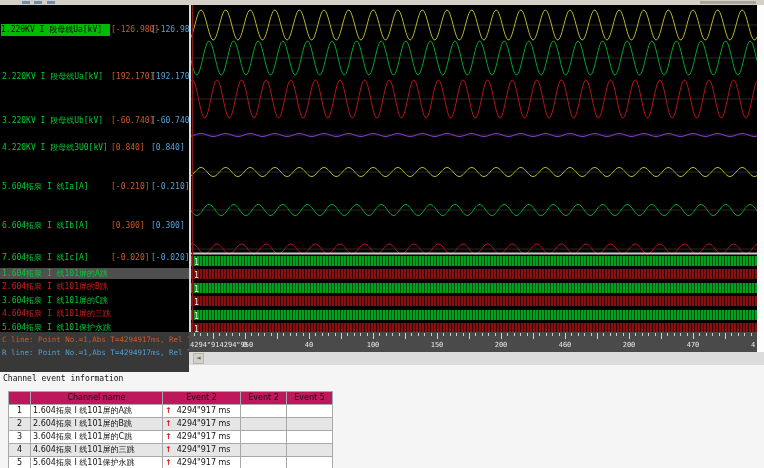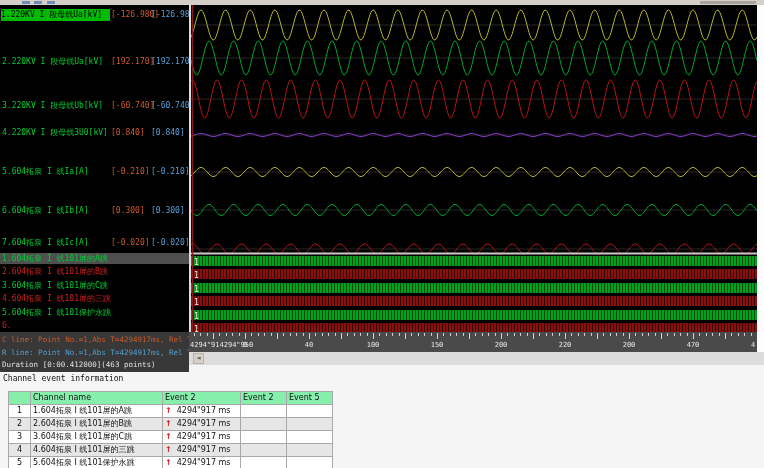--- a/index.html
+++ b/index.html
@@ -4,21 +4,21 @@
 <style>
   html,body{margin:0;padding:0;background:#fff}
   #app{position:relative;width:764px;height:468px;background:#fdfdfd;overflow:hidden;
        font-family:"DejaVu Sans Mono",monospace;-webkit-font-smoothing:none}
   
   .toolbar{position:absolute;left:0;top:0;width:764px;height:5px;background:#d4d0c8}
   .tb-ic{position:absolute;top:1px;width:8px;height:3px;background:#6f8cb4}
   .tb-ic.g{background:#a8a49c}
   
   .mainblack{position:absolute;left:0;top:5px;width:757px;height:327px;background:#000}
-  .labelpanel{position:absolute;left:0;top:0;width:189px;height:327px;overflow:hidden}
+  .labelpanel{position:absolute;left:0;top:15px;width:189px;height:327px;overflow:hidden}
   .a-row{position:absolute;left:0;width:189px;height:12px;font-size:8px;white-space:nowrap}
   .a-row .name{position:absolute;left:2px;top:0;color:#00cc33}
   .a-row.sel .name{left:1px;background:#00bb00;color:#000;width:109px;height:12px;line-height:12px}
   .a-row .v1{position:absolute;left:111px;top:1px;color:#cc5a28}
   .a-row .v2{position:absolute;left:151px;top:1px;color:#55a0d8}
   .d-row{position:absolute;left:0;width:189px;height:11px;font-size:8px;line-height:11px;white-space:nowrap;overflow:hidden}
   .d-row.sel{background:#4f4f4f}
   .d-row .name{margin-left:2px}
   .vsep{position:absolute;left:189px;top:0;width:2px;height:327px;background:#dcdcdc}
   #wavesvg{position:absolute;left:191px;top:0}
@@ -37,21 +37,21 @@
   .scrollstrip{position:absolute;left:188px;top:352px;width:576px;height:13px;background:#dcdcdc;z-index:3}
   .scrollbtn{position:absolute;left:5px;top:1px;width:11px;height:11px;background:#d4d0c8;border:1px solid #b8b4ac;
              box-sizing:border-box;color:#666;font-size:7px;line-height:9px;text-align:center;cursor:default}
   
   .bottompanel{position:absolute;left:0;top:365px;width:764px;height:103px;background:#f5f5f5;overflow:hidden}
   .bp-title{position:absolute;left:3px;top:9px;font-size:8px;color:#111}
   #eventtable{position:absolute;left:8px;top:26px;border-collapse:collapse;background:#fff;
               font-family:"DejaVu Sans",sans-serif;font-size:8px;color:#111;border:1px solid #707070}
   #eventtable th,#eventtable td{border:1px solid #a8a8a8;padding:0 2px;height:12px;line-height:12px;
               white-space:nowrap;overflow:hidden;font-weight:normal}
-  #eventtable thead th{text-align:left;background:#86efac}
+  #eventtable thead th{text-align:center;background:#be185d}
   #eventtable tbody tr:nth-child(even){background:#e6e6e6}
   .td-num{text-align:center}
   .td-e1{padding-left:8px}
   .arrow{color:#e01010;font-weight:bold;margin-right:5px}
 </style>
 </head>
 <body>
 
 <div id="app">
 
@@ -161,21 +161,20 @@
         <text x="3" y="313.5" fill="#efefef" font-size="8" font-family="DejaVu Sans Mono, monospace">1</text>
         <rect x="0" y="318" width="566" height="10" fill="url(#h5)"></rect>
         <text x="3" y="326.5" fill="#efefef" font-size="8" font-family="DejaVu Sans Mono, monospace">1</text>
         <line x1="1.5" y1="0" x2="1.5" y2="327" stroke="#8b1a1a" stroke-width="1.5"></line>
       </svg>
   </div>
 
   <div class="statusbox">
     <div class="cline">C line: Point No.=1,Abs T=4294917ms,  Rel T=4294917ms</div>
     <div class="rline">R line: Point No.=1,Abs T=4294917ms,  Rel T=4294917ms</div>
-    <div class="dur">Duration [0:00.412000](463 points)</div>
   </div>
 
   <div class="ruler" id="ruler">
     <div class="ruler-left">4294"914294"950</div>
   <div class="tick short" style="left: 5.8px;"></div>
       <div class="tick short" style="left: 12.2px;"></div>
       <div class="tick short" style="left: 18.6px;"></div>
       <div class="tick tall" style="left: 25px;"></div>
       <div class="tick short" style="left: 31.4px;"></div>
       <div class="tick short" style="left: 37.8px;"></div>
@@ -259,21 +258,21 @@
       <div class="tick tall" style="left: 537px;"></div>
       <div class="tick short" style="left: 543.4px;"></div>
       <div class="tick short" style="left: 549.8px;"></div>
       <div class="tick short" style="left: 556.2px;"></div>
       <div class="tick short" style="left: 562.6px;"></div>
       <div class="rlabel" style="left: 57px;">0</div>
       <div class="rlabel" style="left: 121px;">40</div>
       <div class="rlabel" style="left: 185px;">100</div>
       <div class="rlabel" style="left: 249px;">150</div>
       <div class="rlabel" style="left: 313px;">200</div>
-      <div class="rlabel" style="left: 377px;">220</div>
+      <div class="rlabel" style="left: 377px;">460</div>
       <div class="rlabel" style="left: 441px;">200</div>
       <div class="rlabel" style="left: 505px;">470</div>
       <div class="rlabel noshift" style="left: 563px;">4</div>
     </div>
 
   <div class="scrollstrip">
     <div class="scrollbtn"><span>◄</span></div>
   </div>
 
   <div class="bottompanel">

